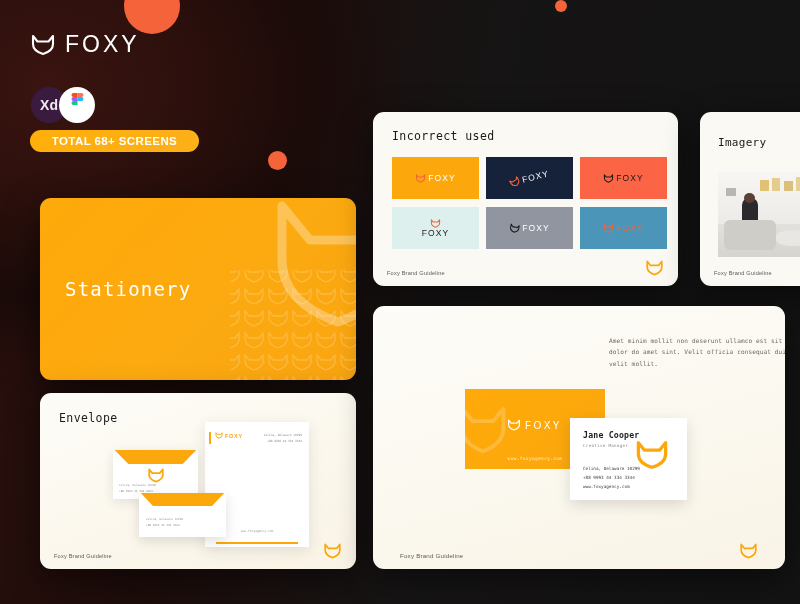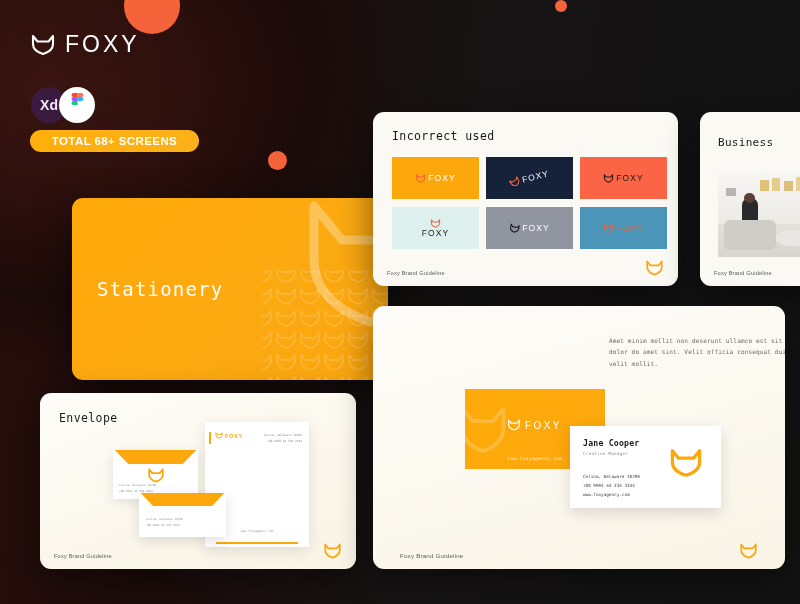--- a/index.html
+++ b/index.html
@@ -69,21 +69,20 @@
     display: flex; align-items: flex-end; justify-content: space-between;
     padding: 0 14px;
   }
   .footer-label { font-size: 5.6px; color: #5b5b5b; letter-spacing: .2px; }
 
   
   .card-stationery {
     left: 40px; top: 198px; width: 316px; height: 182px;
     background: linear-gradient(135deg,#FFA90A 0%, #FCAA10 55%, #F9A511 100%);
     box-shadow: 0 12px 34px rgba(0,0,0,.55);
-    margin-left: 32px;
   }
   .stationery-label {
     position: absolute; left: 25px; top: 50%; transform: translateY(-50%);
     font-family: "DejaVu Sans Mono", monospace;
     color: #fff; font-size: 19px; letter-spacing: 1.2px;
   }
   .stationery-art { position: absolute; right: -4px; top: 0; bottom: 0; width: 190px; opacity: 1; }
 
   
   .card-incorrect { left: 373px; top: 112px; width: 305px; height: 174px; }
@@ -130,21 +129,21 @@
     overflow: hidden;
   }
   .bc-front-logo { position: absolute; left: 42px; top: 30px; display: flex; align-items: center; gap: 4px; }
   .bc-front-word { color: #fff; font-size: 10px; letter-spacing: 2.4px; }
   .bc-front-url {
     position: absolute; left: 0; right: 0; bottom: 8px; text-align: center;
     color: rgba(255,255,255,.82); font-size: 4.4px; letter-spacing: .4px;
     font-family: "DejaVu Sans Mono", monospace;
   }
   .bc-back {
-    position: absolute; left: 197px; top: 120px; width: 151px; height: 82px;
+    position: absolute; left: 197px; top: 112px; width: 117px; height: 82px;
     background: #fff; box-shadow: 0 5px 14px rgba(0,0,0,.13);
   }
   .bc-name { position: absolute; left: 13px; top: 12px; font-size: 8.2px; font-weight: 700; color: #1c1c1c; letter-spacing: .2px;
     font-family: "DejaVu Sans Mono", monospace; }
   .bc-role { position: absolute; left: 13px; top: 25px; font-size: 4.2px; color: #8b8b8b; letter-spacing: .3px;
     font-family: "DejaVu Sans Mono", monospace; }
   .bc-contact { position: absolute; left: 13px; top: 47px; font-size: 4.3px; line-height: 2.05; color: #3d3d3d;
     font-family: "DejaVu Sans Mono", monospace; }
   .bc-back-logo { position: absolute; right: 17px; top: 22px; }
 
@@ -263,21 +262,21 @@
 
     <div class="card-footer">
       <span class="footer-label">Foxy Brand Guideline</span>
       <svg width="19" height="16" viewBox="0 0 26 22">
         <path d="M3 2 L3 10 Q3 17 13 20 Q23 17 23 10 L23 2 L18.5 7.5 L7.5 7.5 Z" fill="none" stroke="#FCA70C" stroke-width="2.4" stroke-linejoin="round"></path>
       </svg>
     </div>
   </div>
 
   <div class="card card-imagery">
-    <div class="card-title">Business</div>
+    <div class="card-title">Imagery</div>
     <div class="imagery-photo">
       <div class="ph" style="left:0;top:0;width:130px;height:55px;background:linear-gradient(180deg,#f7f6f4,#eceae5);"></div>
       <div class="ph" style="left:42px;top:8px;width:9px;height:11px;background:#d8b24a;opacity:.75;"></div>
       <div class="ph" style="left:54px;top:6px;width:8px;height:13px;background:#d8b24a;opacity:.6;"></div>
       <div class="ph" style="left:66px;top:9px;width:9px;height:10px;background:#cfa94a;opacity:.7;"></div>
       <div class="ph" style="left:78px;top:5px;width:8px;height:14px;background:#d8b24a;opacity:.55;"></div>
       <div class="ph" style="left:8px;top:16px;width:10px;height:8px;background:#b9b6b1;"></div>
       <div class="ph" style="left:24px;top:26px;width:16px;height:26px;background:#2a2a2e;border-radius:7px 7px 0 0;"></div>
       <div class="ph" style="left:26px;top:21px;width:11px;height:10px;background:#5c3f33;border-radius:50%;"></div>
 

